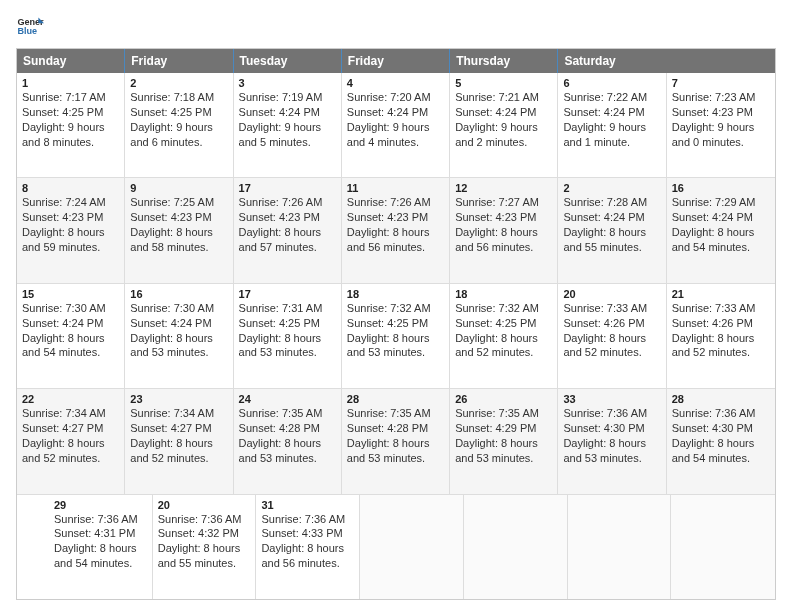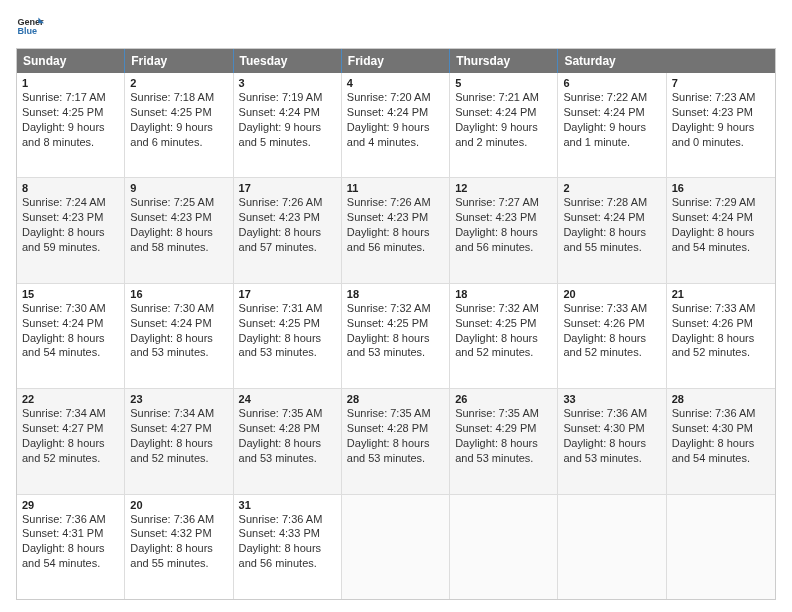--- a/index.html
+++ b/index.html
@@ -72,20 +72,21 @@
       flex: 1;
     }
     .cal-row {
       display: grid;
       grid-template-columns: repeat(7, 1fr);
       flex: 1;
       border-bottom: 1px solid #ddd;
     }
     .cal-row:last-child {
       border-bottom: none;
+      margin-left: 32px;
     }
     .cal-row.alt {
       background: #f5f5f5;
     }
     .cal-cell {
       border-right: 1px solid #ddd;
       padding: 4px 5px;
       font-size: 9.5px;
       color: #333;
       overflow: hidden;

